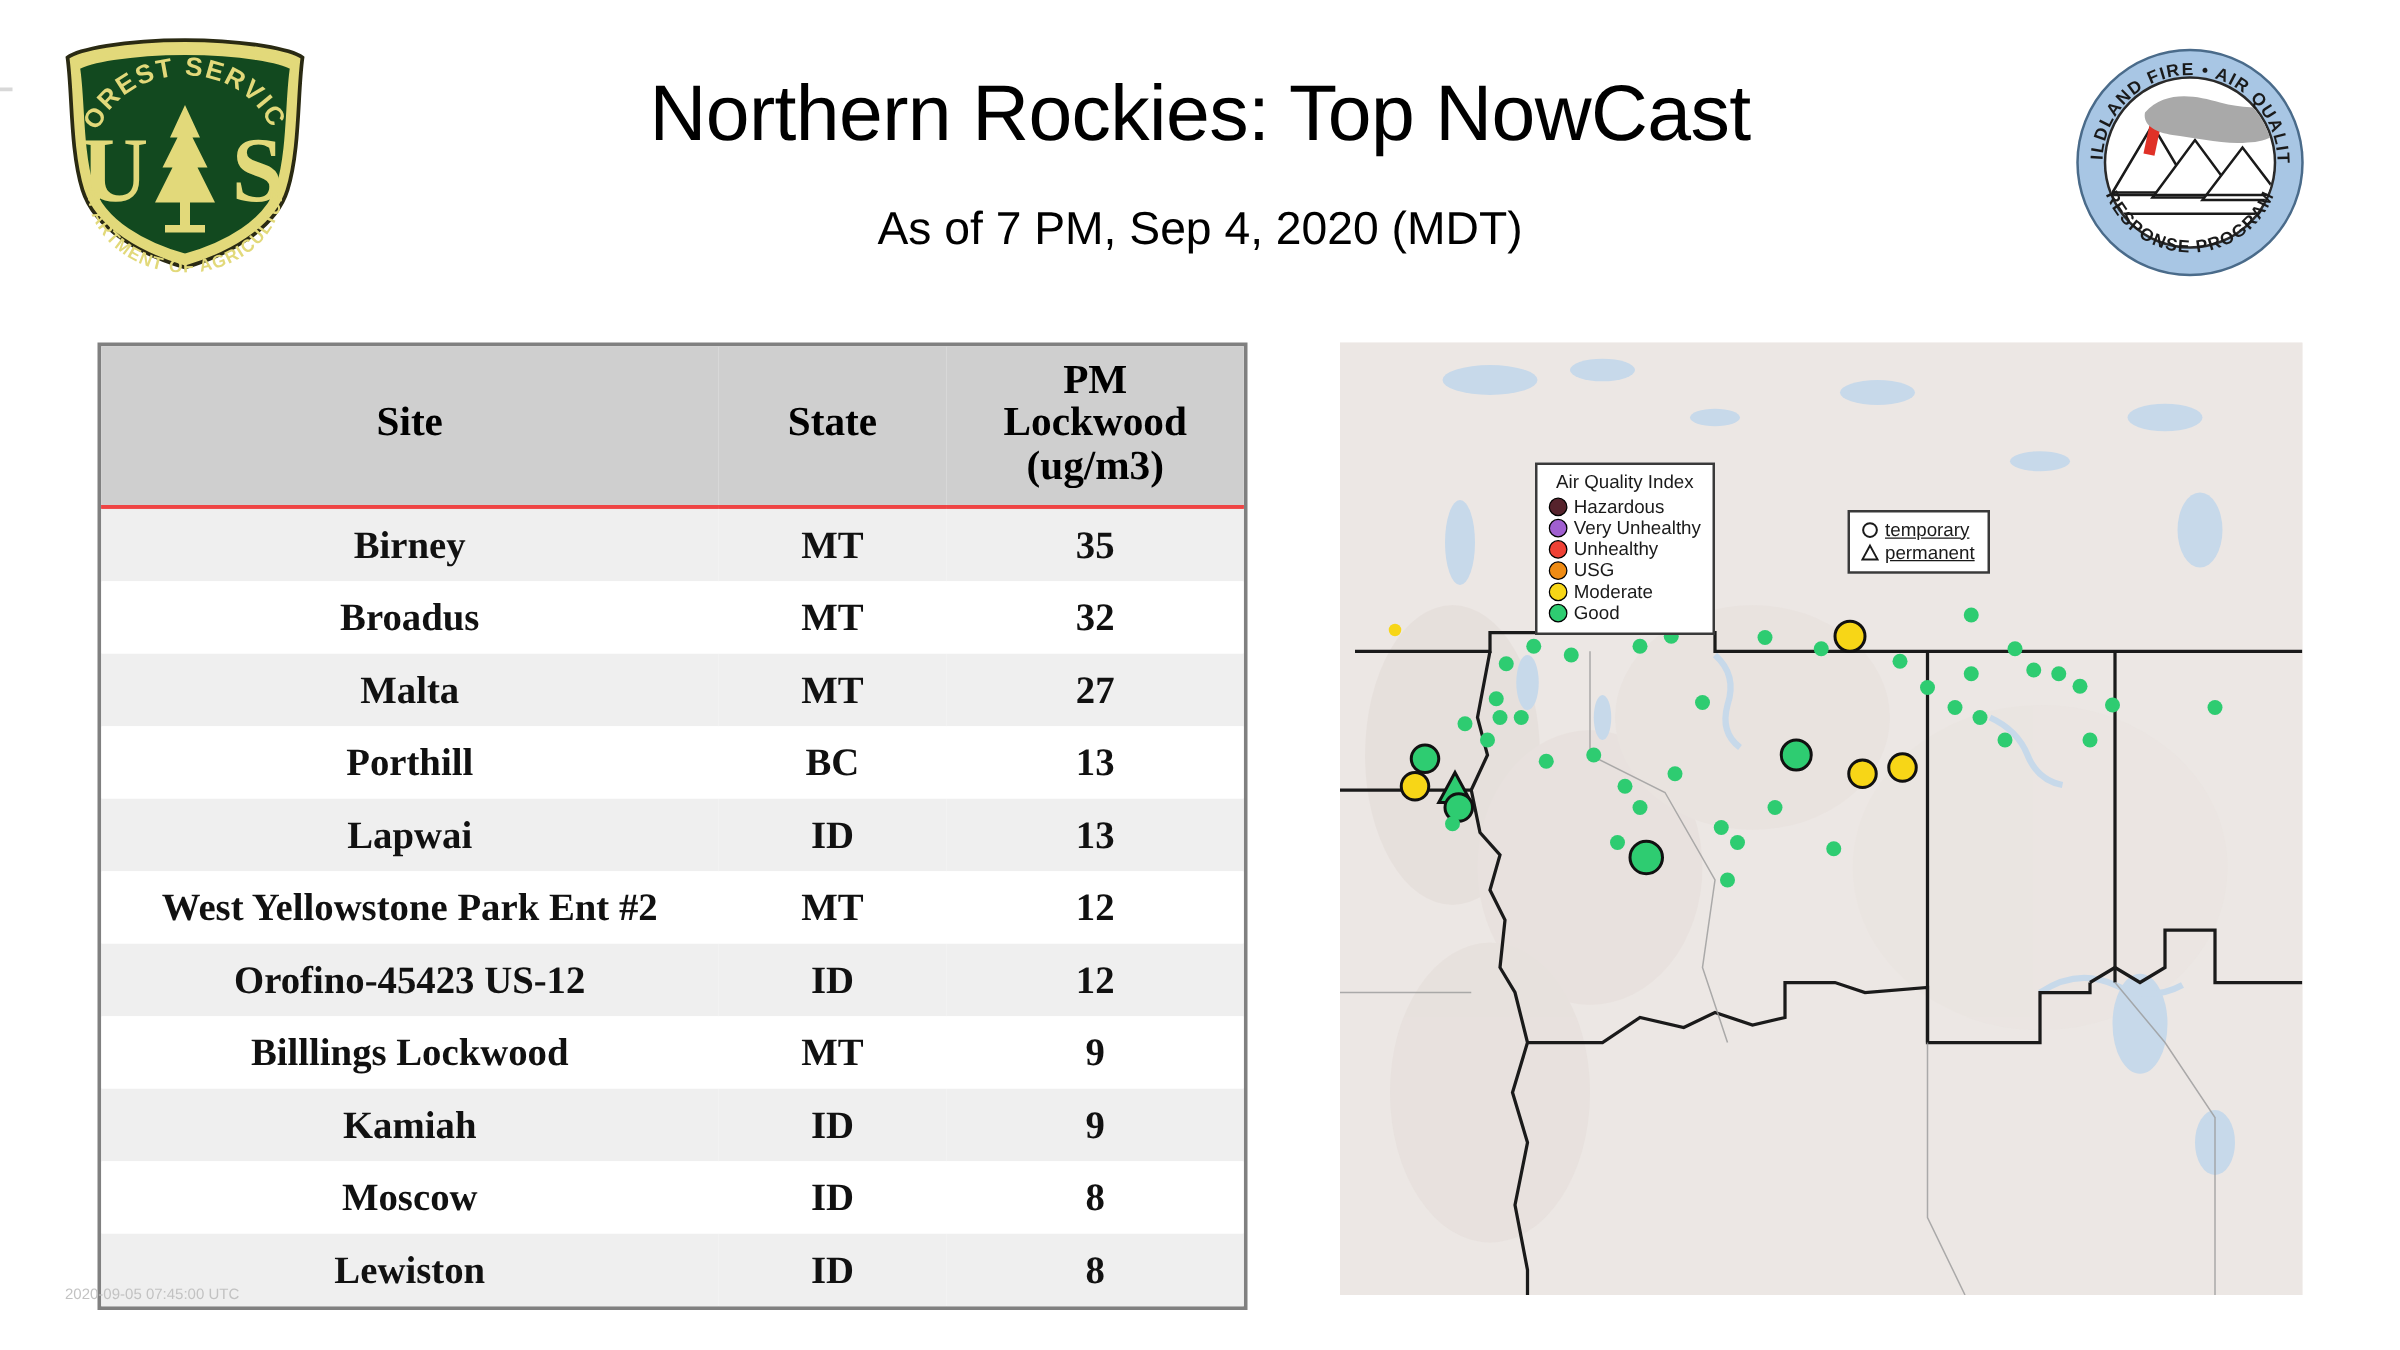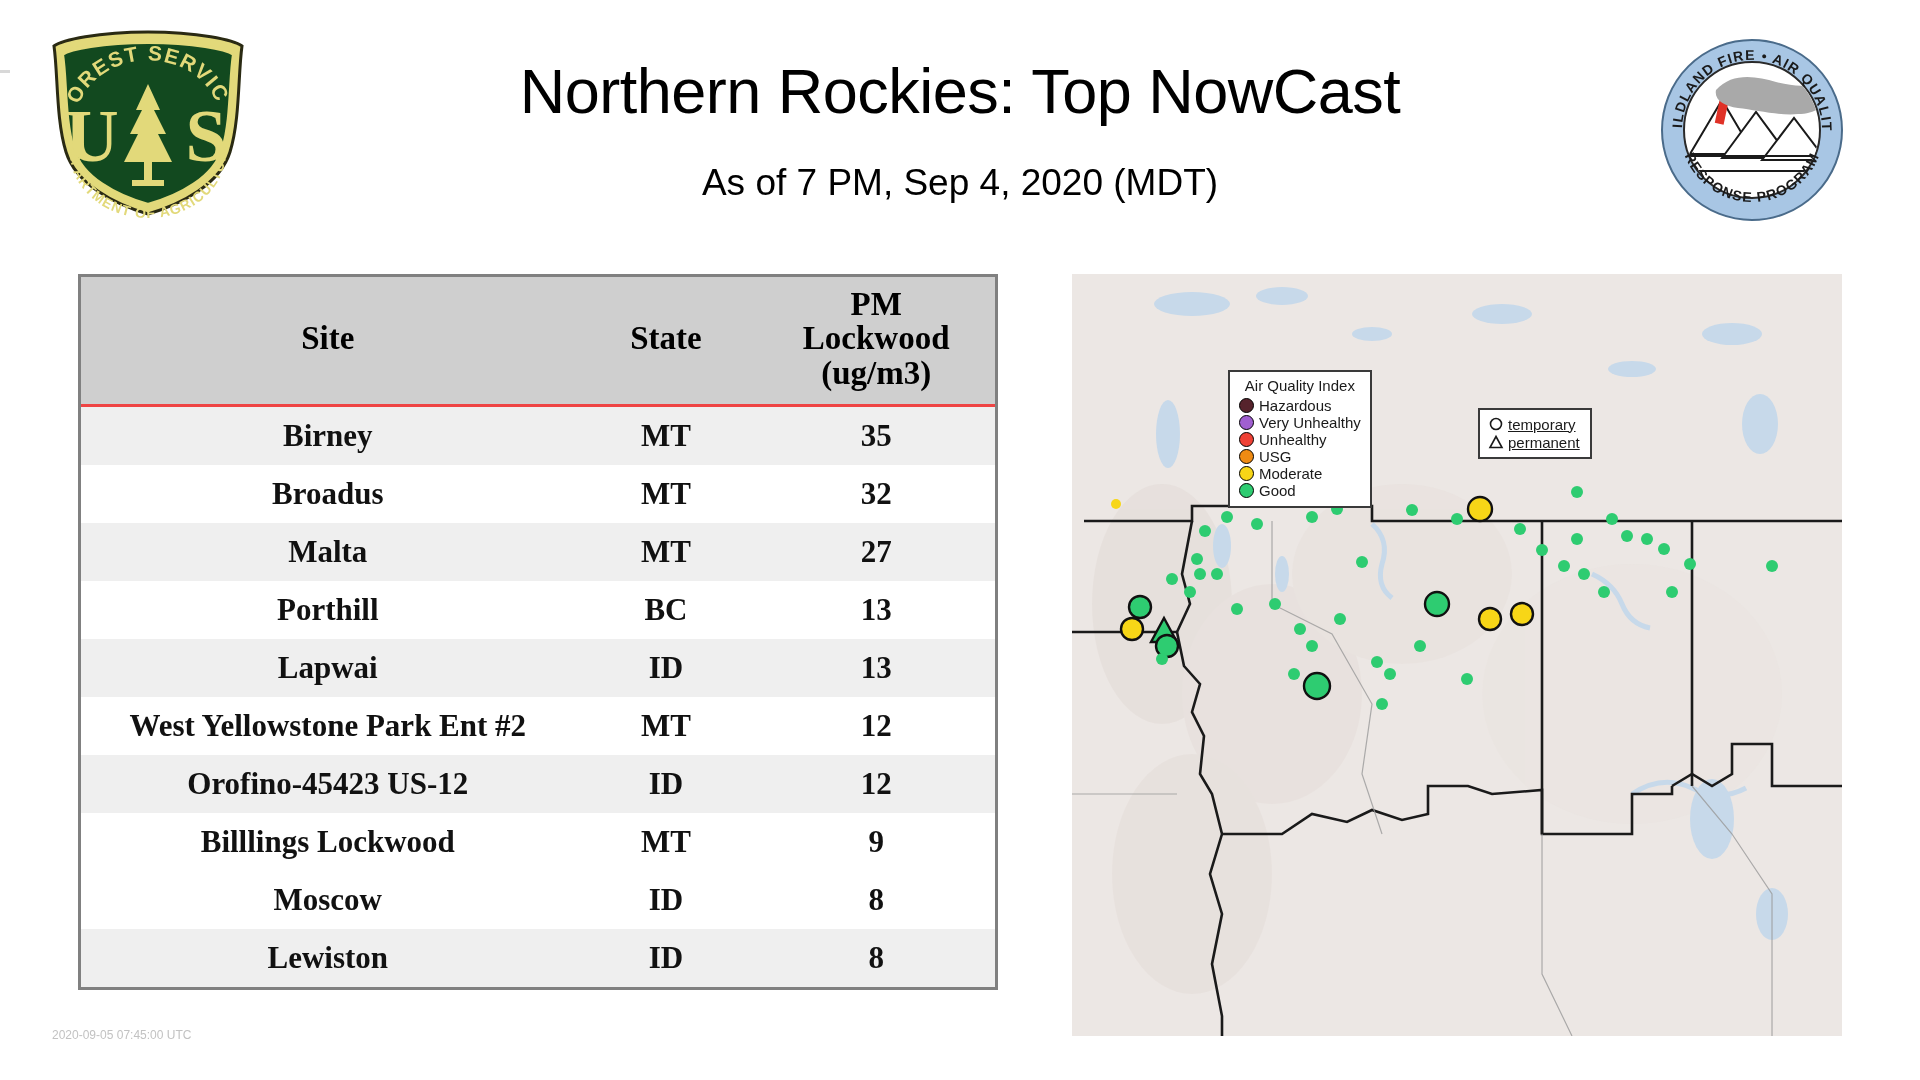--- a/index.html
+++ b/index.html
@@ -285,20 +285,25 @@
           <td>12</td>
         </tr>
         <tr class="odd">
           <td>Orofino-45423 US-12</td>
           <td>ID</td>
           <td>12</td>
         </tr>
         <tr class="even">
           <td>Billlings Lockwood</td>
           <td>MT</td>
+          <td>9</td>
+        </tr>
+        <tr class="odd">
+          <td>Kamiah</td>
+          <td>ID</td>
           <td>9</td>
         </tr>
         <tr class="even">
           <td>Moscow</td>
           <td>ID</td>
           <td>8</td>
         </tr>
         <tr class="odd">
           <td>Lewiston</td>
           <td>ID</td>

